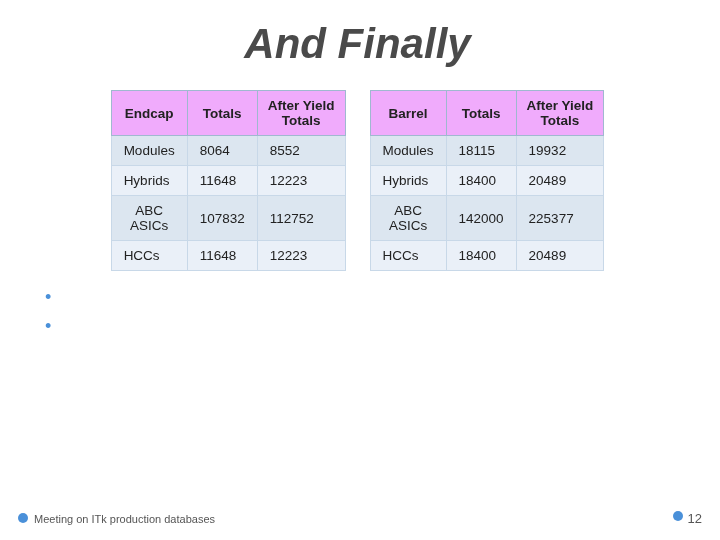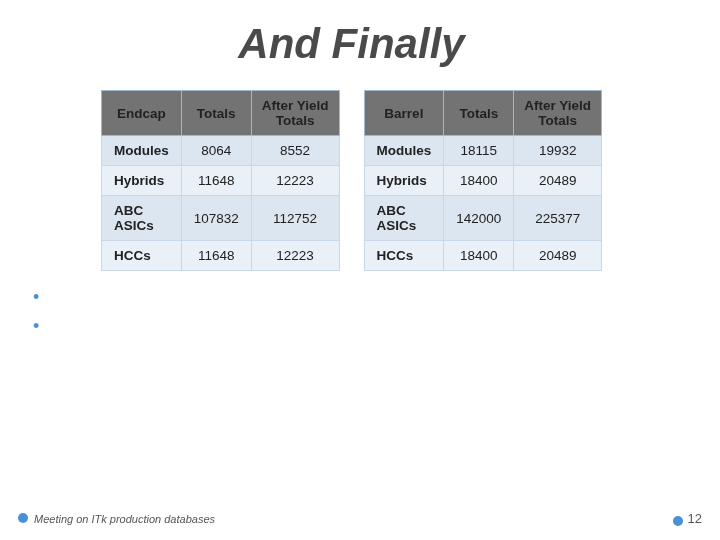--- a/index.html
+++ b/index.html
@@ -11,21 +11,21 @@
       font-family: Arial, sans-serif;
       overflow: hidden;
       position: relative;
     }
 
     .slide {
       width: 720px;
       height: 540px;
       background: white;
       position: relative;
-      padding: 20px 40px 20px 23px;
+      padding: 20px 40px 20px 35px;
     }
 
     .title {
       text-align: center;
       font-size: 42px;
       font-weight: bold;
       color: #4a4a4a;
       margin-bottom: 22px;
       font-style: italic;
     }
@@ -36,31 +36,31 @@
       justify-content: center;
       margin-bottom: 18px;
     }
 
     table {
       border-collapse: collapse;
       font-size: 13.5px;
     }
 
     table th {
-      background: #737373;
+      background: #f0abfc;
       text-align: center;
       padding: 7px 10px;
       font-weight: bold;
       color: #222;
       border: 1px solid #a0b8d0;
     }
 
     table td {
       padding: 7px 12px;
-      text-align: center;
+      text-align: left;
       border: 1px solid #c8d8e8;
       color: #222;
     }
 
     tr:nth-child(odd) td {
       background: #dce6f0;
     }
     tr:nth-child(even) td {
       background: #eaf0f8;
     }
@@ -95,52 +95,51 @@
       justify-content: space-between;
       align-items: center;
       padding: 0 18px;
     }
 
     .footer-left {
       display: flex;
       align-items: flex-start;
       font-size: 11px;
       color: #555;
-      font-style: italic;
     }
 
     .footer-dot {
       width: 10px;
       height: 10px;
       border-radius: 50%;
       background: #4a90d9;
       margin-right: 6px;
     }
 
     .footer-right {
       display: flex;
-      align-items: flex-end;
+      align-items: flex-start;
       font-size: 13px;
       color: #555;
     }
 
     .footer-page-dot {
       width: 10px;
       height: 10px;
       border-radius: 50%;
       background: #4a90d9;
       margin-right: 5px;
     }
 
     td.label-cell {
       text-align: left;
-      font-weight: bold;
+      font-weight: normal;
     }
     td.label-cell.abc {
-      text-align: left;
+      text-align: center;
     }
   </style>
 </head>
 <body>
 
 <div class="slide">
 
   <div class="title">And Finally</div>
 
   <div class="tables-row">

